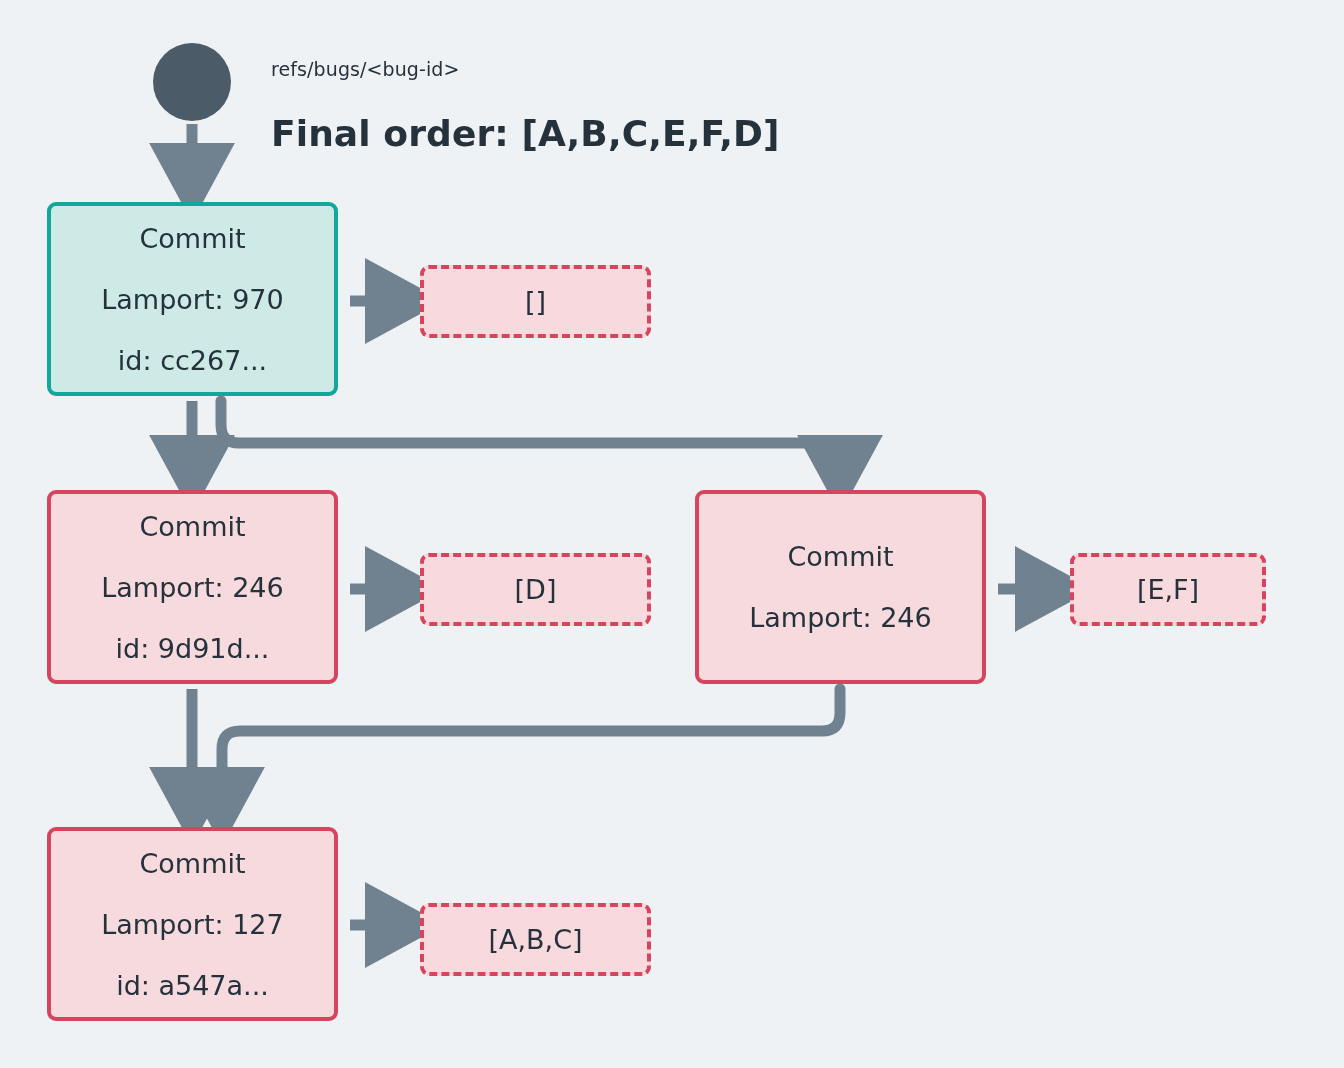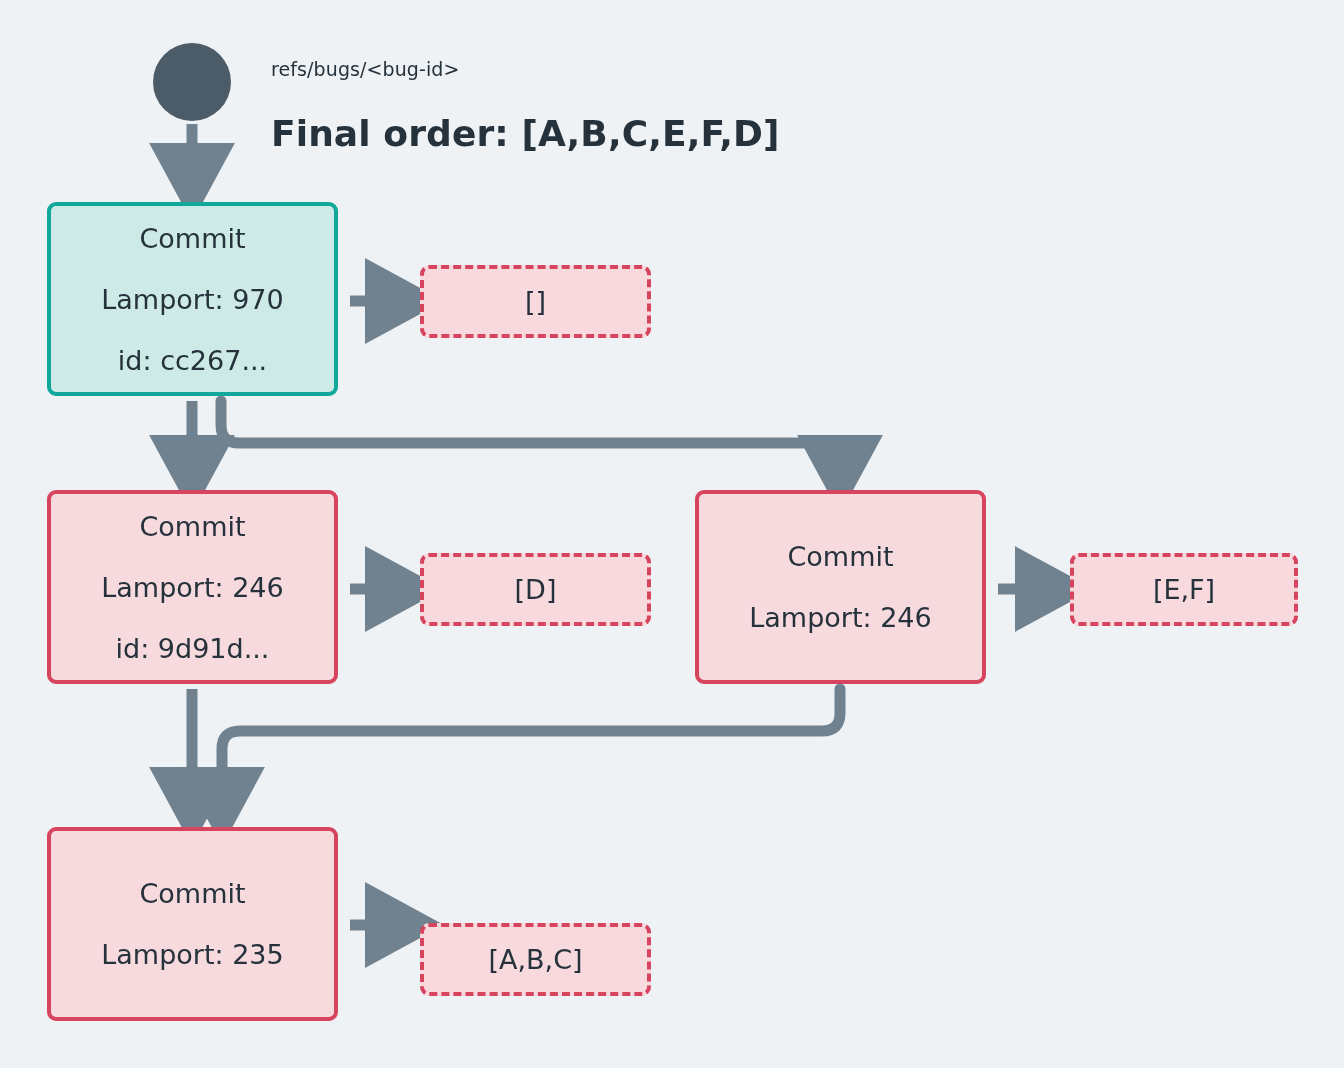--- a/index.html
+++ b/index.html
@@ -158,22 +158,23 @@
     <div class="line">id: 9d91d...</div>
   </div>
 
   <div class="oplist" style="left:420px; top:553px; width:231px; height:73px;">[D]</div>
 
   <div class="node commit" style="left:695px; top:490px; width:291px; height:194px;">
     <div class="line">Commit</div>
     <div class="line">Lamport: 246</div>
   </div>
 
-  <div class="oplist" style="left:1070px; top:553px; width:228px; height:73px;">[E,F]</div>
+  <div class="oplist" style="left:1070px; top:553px; width:196px; height:73px;">[E,F]</div>
 
   <div class="node commit" style="left:47px; top:827px; width:291px; height:194px;">
     <div class="line">Commit</div>
-    <div class="line">Lamport: 235</div>
+    <div class="line">Lamport: 127</div>
+    <div class="line">id: a547a...</div>
   </div>
 
-  <div class="oplist" style="left:420px; top:923px; width:231px; height:73px;text-align:center;">[A,B,C]</div>
+  <div class="oplist" style="left:420px; top:903px; width:231px; height:73px;text-align:center;">[A,B,C]</div>
 
 </div>
 
 </body></html>

